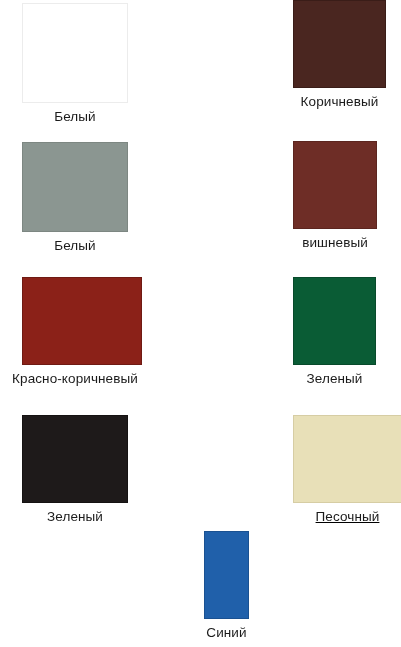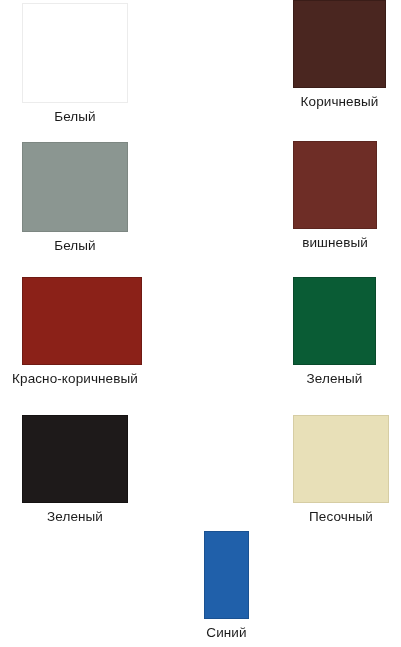--- a/index.html
+++ b/index.html
@@ -96,21 +96,21 @@
   <div class="swatch-cell col-right row3" style="top:277px;width:83px;">
     <div class="swatch-chip h-88" style="background:#0a5c35;border-color:#084a2b;"></div>
     <div class="swatch-label">Зеленый</div>
   </div>
 
   <div class="swatch-cell col-left row4" style="width:106px;">
     <div class="swatch-chip h-88" style="background:#1e1a1a;border-color:#151212;"></div>
     <div class="swatch-label">Зеленый</div>
   </div>
 
-  <div class="swatch-cell col-right row4" style="top:415px;width:96px;">
+  <div class="swatch-cell col-right row4" style="top:415px;width:109px;text-decoration:underline;">
     <div class="swatch-chip h-88" style="background:#e8e0b8;border-color:#d6cda4;"></div>
     <div class="swatch-label">Песочный</div>
   </div>
 
   <div class="swatch-cell col-center row5" style="width:93px;padding-left:48px;">
     <div class="swatch-chip h-88" style="background:#2060aa;border-color:#1a5191;"></div>
     <div class="swatch-label">Синий</div>
   </div>
 
 </div>

